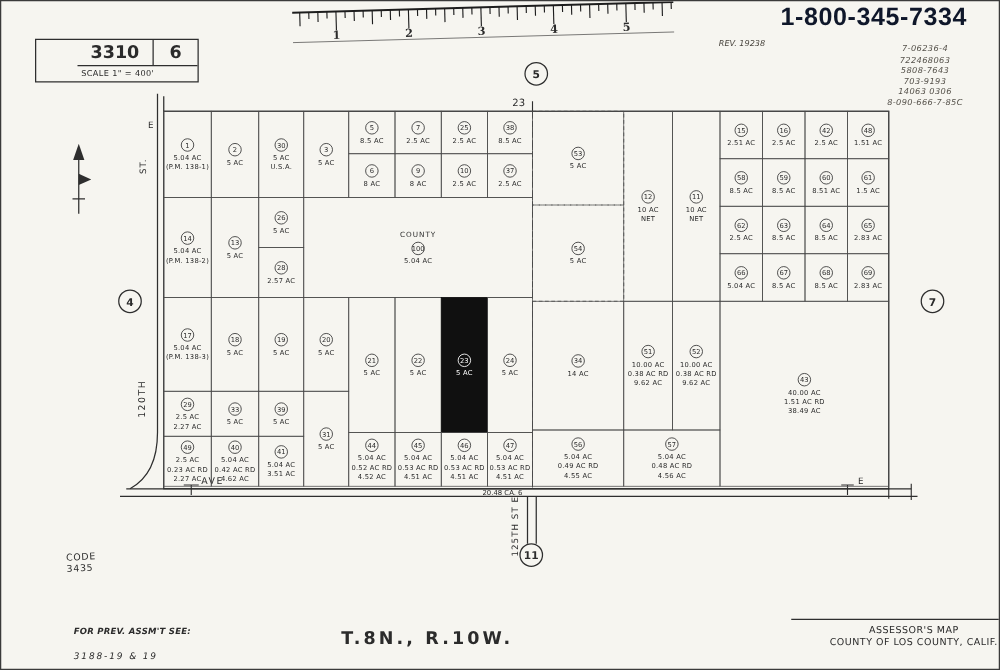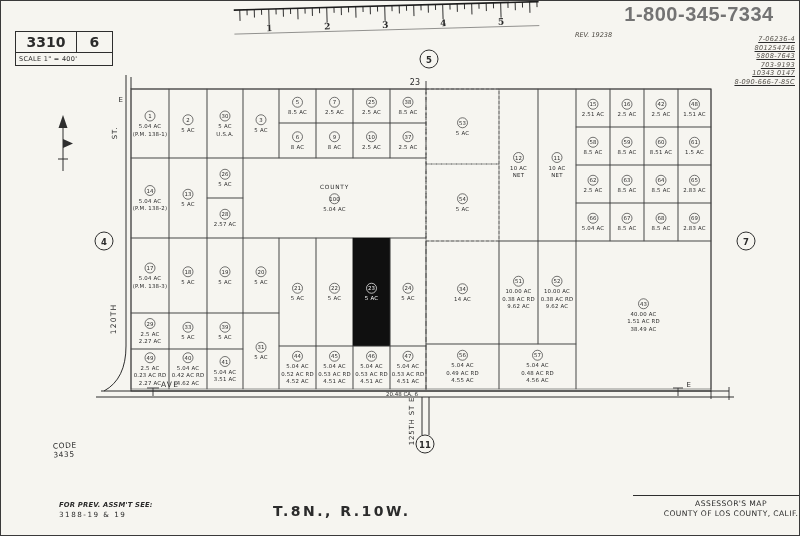--- a/index.html
+++ b/index.html
@@ -28,38 +28,38 @@
   .small{font-size:5.5px;}
   .refc{fill:none;stroke:#2e2e2e;stroke-width:1;}
   .reft{font-size:8.5px;text-anchor:middle;font-weight:bold;}
   .ruler-line{stroke:#1d1d1d;stroke-width:1.6;}
   .ruler-sub{stroke:#1d1d1d;stroke-width:.7;opacity:.65;}
   .ruler-tick{stroke:#1d1d1d;stroke-width:.9;}
   .ruler-num{font-size:9px;font-weight:bold;text-anchor:middle;font-family:"DejaVu Serif",serif;}
   .arrow{stroke:#2e2e2e;stroke-width:1;fill:none;}
   .arrowfill{fill:#2e2e2e;stroke:none;}
 
-  .book-box{position:absolute;left:14px;top:30px;width:96px;border:1.5px solid #2e2e2e;}
+  .book-box{position:absolute;left:27px;top:30px;width:96px;border:1.5px solid #2e2e2e;padding-left:33px;}
   .book-row{display:flex;font-weight:bold;font-size:14px;}
   .book-cell{padding:2px 0;text-align:center;}
   .book-num{flex:1.7;border-right:1.5px solid #2e2e2e;}
   .book-page{flex:1;}
   .scale-row{border-top:1.5px solid #2e2e2e;font-size:6.5px;padding:2px 3px;letter-spacing:.3px;white-space:nowrap;}
 
   .phone{position:absolute;left:600px;top:2px;width:196px;font-size:20px;font-weight:bold;
-         letter-spacing:.5px;text-align:center;font-family:"Liberation Sans",sans-serif;color:#737373;}
+         letter-spacing:.5px;text-align:center;font-family:"Liberation Sans",sans-serif;color:#0f172a;}
   .rev-note{position:absolute;left:574px;top:30px;font-size:6.5px;font-style:italic;color:#4a463f;}
-  .stamps{position:absolute;left:684px;top:34px;width:110px;text-align:right;text-decoration:underline;}
+  .stamps{position:absolute;left:684px;top:34px;width:110px;text-align:center;}
   .stamp{font-size:6.6px;font-style:italic;color:#55514a;line-height:8.5px;letter-spacing:.3px;}
 
   .code-block{position:absolute;left:52px;top:440px;font-size:7.5px;line-height:9px;
               transform:rotate(-3deg);letter-spacing:.6px;}
   .prev-block{position:absolute;left:58px;top:500px;}
   .prev-label{font-size:6.8px;font-weight:bold;letter-spacing:.2px;font-style:italic;}
-  .prev-val{font-size:7.2px;margin-top:1px;letter-spacing:1.5px;}
+  .prev-val{font-size:7.2px;font-style:italic;margin-top:11px;letter-spacing:1.5px;}
   .township{position:absolute;left:272px;top:502px;font-size:14px;letter-spacing:2.5px;font-weight:bold;}
   .assessor{position:absolute;left:632px;top:494px;width:196px;text-align:center;}
   .assessor-rule{border-top:1.2px solid #2e2e2e;margin-bottom:3px;}
   .assessor-l1,.assessor-l2{font-size:7.6px;letter-spacing:.4px;line-height:10px;}
 </style>
 </head>
 <body>
 
 <div class="page">
 
@@ -584,24 +584,24 @@
       <div class="book-cell book-page">6</div>
     </div>
     <div class="scale-row">SCALE 1" = 400'</div>
   </div>
 
   <div class="phone">1-800-345-7334</div>
 
   <div class="rev-note">REV. 19238</div>
   <div class="stamps" id="stamps">
       <div class="stamp">7-06236-4</div>
-      <div class="stamp">801254746</div>
+      <div class="stamp">722468063</div>
       <div class="stamp">5808-7643</div>
       <div class="stamp">703-9193</div>
-      <div class="stamp">10343 0147</div>
+      <div class="stamp">14063 0306</div>
       <div class="stamp">8-090-666-7-85C</div>
     </div>
 
   <div class="code-block">
     <div>CODE</div>
     <div>3435</div>
   </div>
   <div class="prev-block">
     <div class="prev-label">FOR PREV. ASSM'T SEE:</div>
     <div class="prev-val">3188-19 &amp; 19</div>

